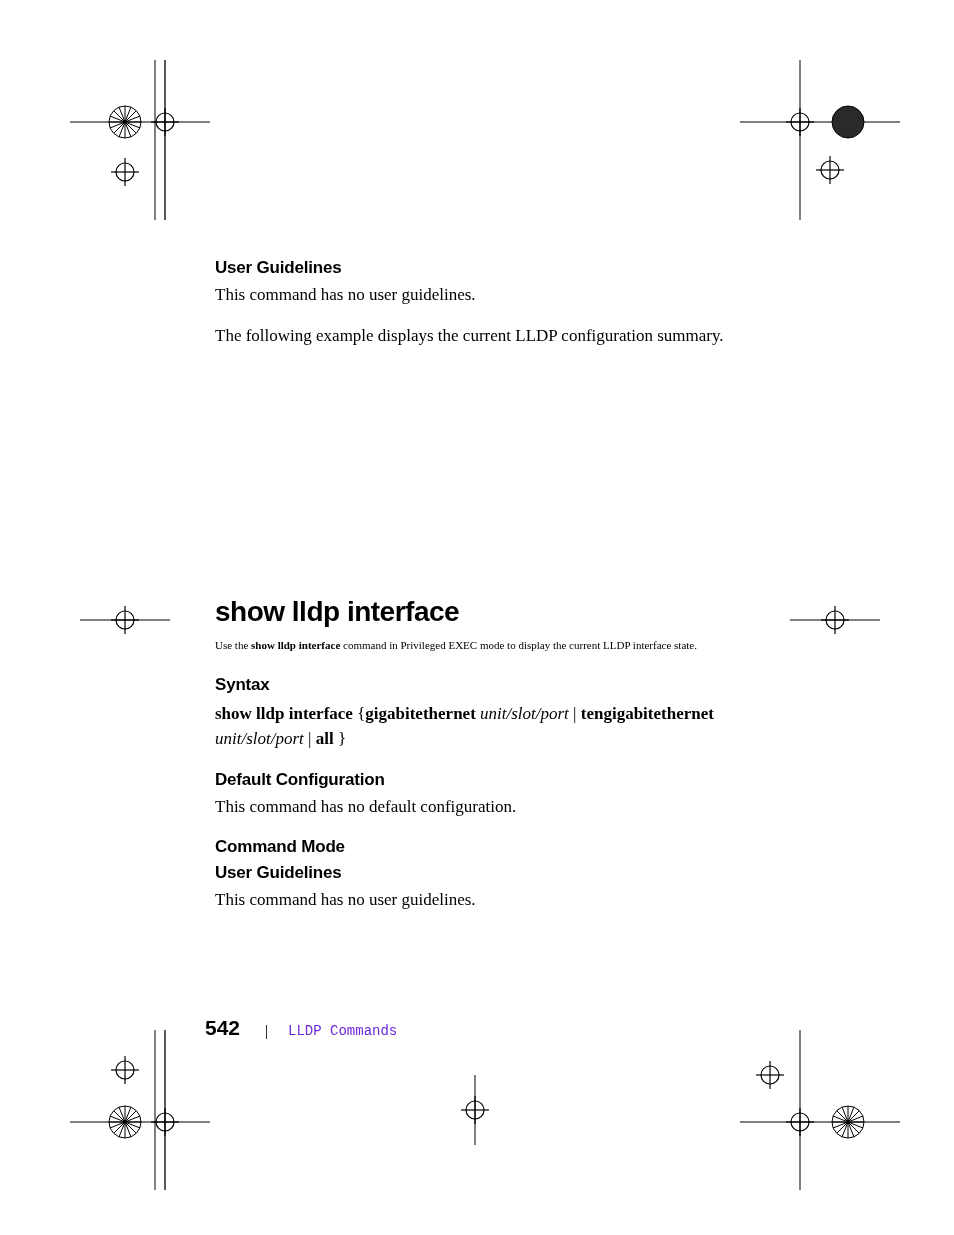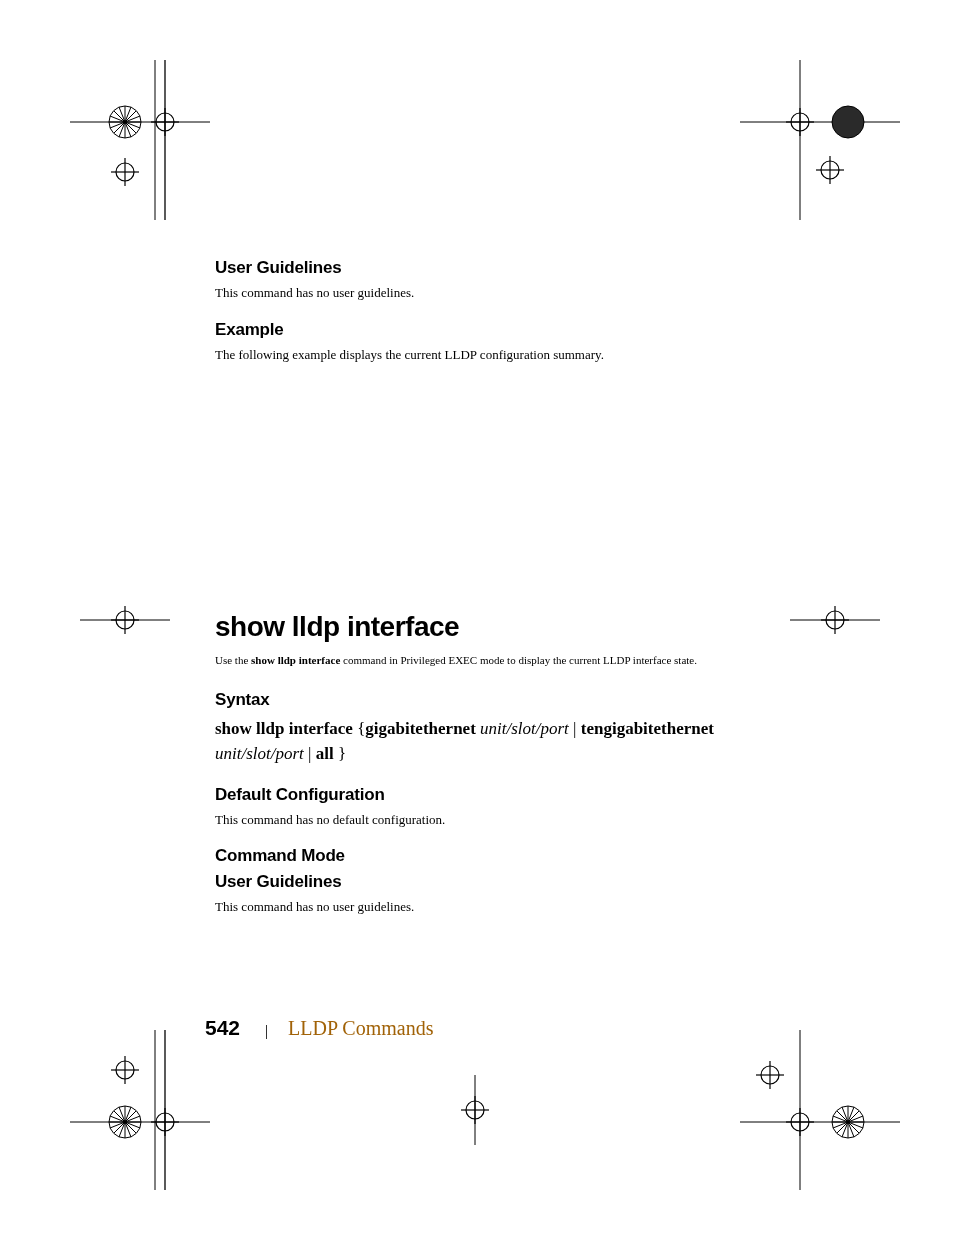--- a/index.html
+++ b/index.html
@@ -25,21 +25,21 @@
   }
   .sect-heading {
     font-family: "Helvetica Neue", Helvetica, Arial, sans-serif;
     font-weight: 700;
     font-size: 17px;
     margin: 0 0 6px 0;
     letter-spacing: -0.2px;
     color: #000;
   }
   .body-text {
-    font-size: 13px;
+    font-size: 17px;
     line-height: 1.35;
     margin: 0 0 18px 0;
   }
   .main-heading {
     font-family: "Helvetica Neue", Helvetica, Arial, sans-serif;
     font-weight: 700;
     font-size: 28px;
     letter-spacing: -0.5px;
     margin: 0 0 10px 0;
   }
@@ -72,23 +72,23 @@
   }
   .footer .sep {
     display: inline-block;
     width: 1px;
     height: 14px;
     background: #333;
     vertical-align: middle;
     margin: 0 18px 0 22px;
   }
   .footer .chap {
-    font-family: Liberation Serif, serif;
-    font-size: 20px;
-    color: #a16207;
+    font-family: Liberation Mono, monospace;
+    font-size: 14px;
+    color: #6d28d9;
   }
   
   .mark {
     position: absolute;
     pointer-events: none;
   }
   .mark line { stroke: #000; stroke-width: 1; }
   .mark .thick { stroke-width: 1.3; }
   .rosette circle.outer { fill: none; stroke: #000; stroke-width: 1; }
   .rosette .hatch { stroke: #000; stroke-width: 0.8; }
@@ -230,21 +230,20 @@
           <line x1="6" y1="-15" x2="-6" y2="15"></line>
       </g>
     </g>
   </svg>
 
   <div class="content">
 
     <h3 class="sect-heading">User Guidelines</h3>
     <p class="body-text">This command has no user guidelines.</p>
 
-    <h3 class="sect-heading">Example</h3>
     <p class="body-text">The following example displays the current LLDP configuration summary.</p>
 
     <div class="spacer-big"></div>
 
     <h2 class="main-heading">show lldp interface</h2>
     <p class="intro">
       <span>Use the </span><span class="cmd">show lldp interface</span><span> command in Privileged EXEC mode to display the current LLDP interface state.</span>
     </p>
 
     <h3 class="sect-heading">Syntax</h3>

